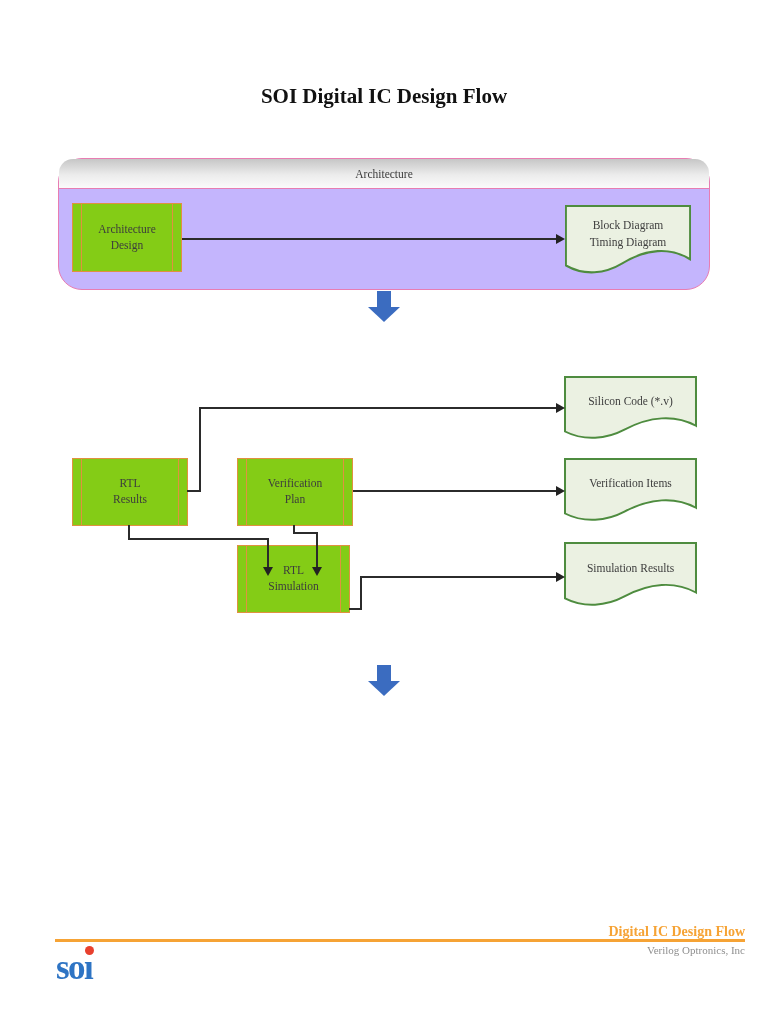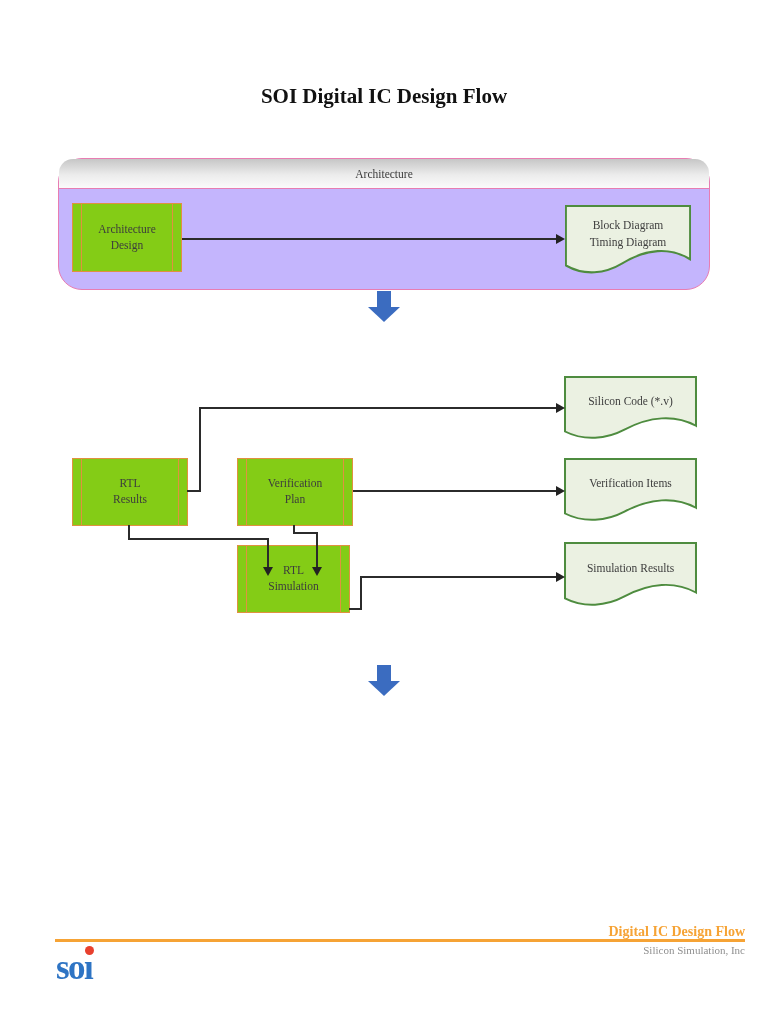--- a/index.html
+++ b/index.html
@@ -153,19 +153,19 @@
     <div class="stem"></div>
     <div class="head"></div>
   </div>
   <div class="flow-arrow" style="left:368px;top:665px;">
     <div class="stem"></div>
     <div class="head"></div>
   </div>
 
   <div class="footer-doc-title">Digital IC Design Flow</div>
   <div class="footer-rule"></div>
-  <div class="footer-company">Silicon Simulation, Inc</div>
+  <div class="footer-company">Verilog Optronics, Inc</div>
   <div class="logo">
     <span>soı</span>
     <span class="dot"></span>
   </div>
 
 </div>
 
 </body></html>

